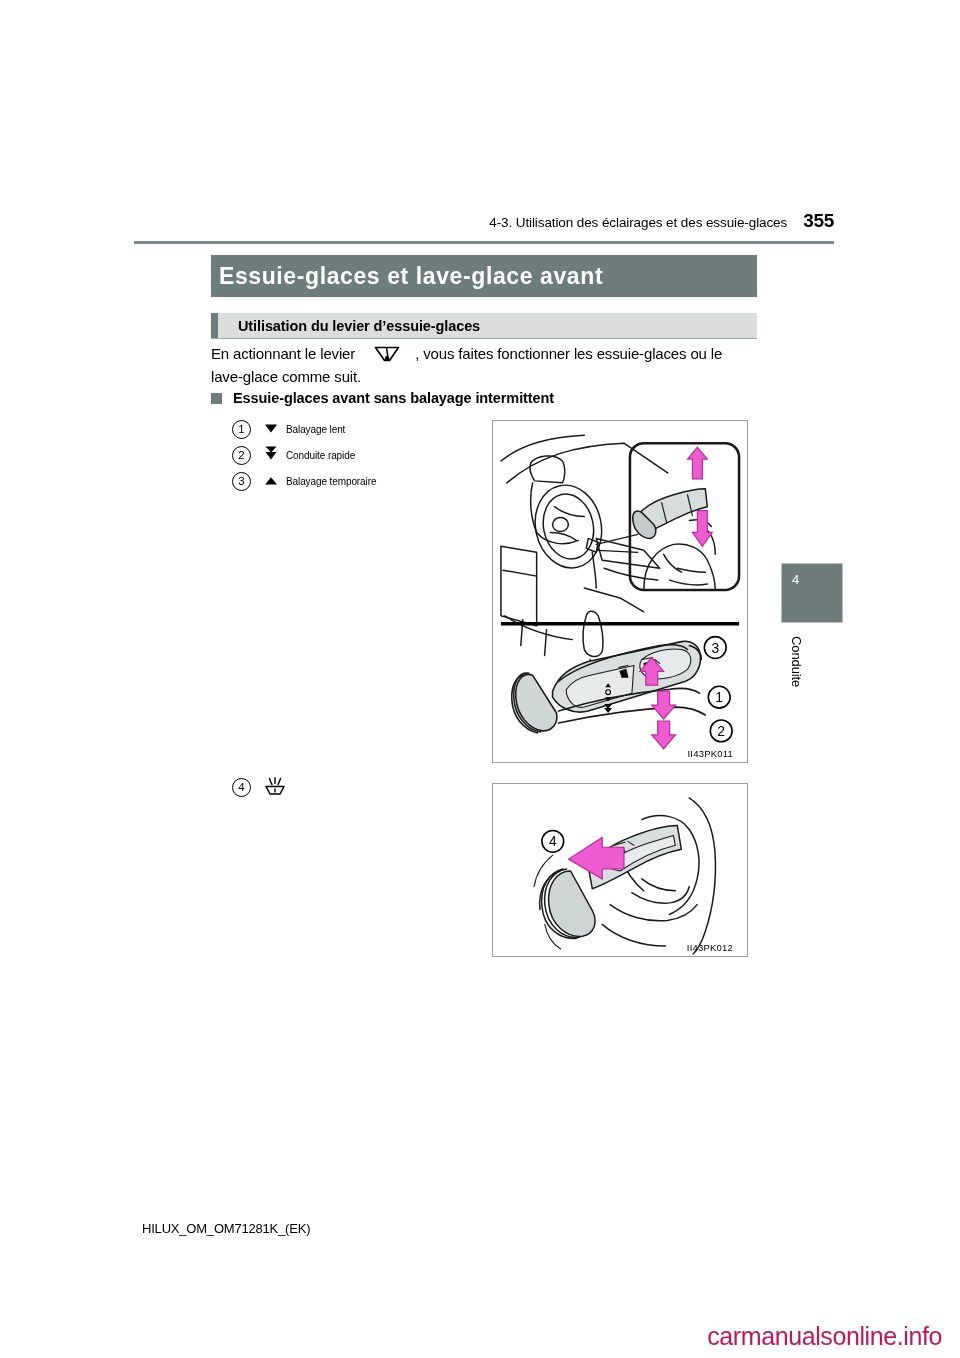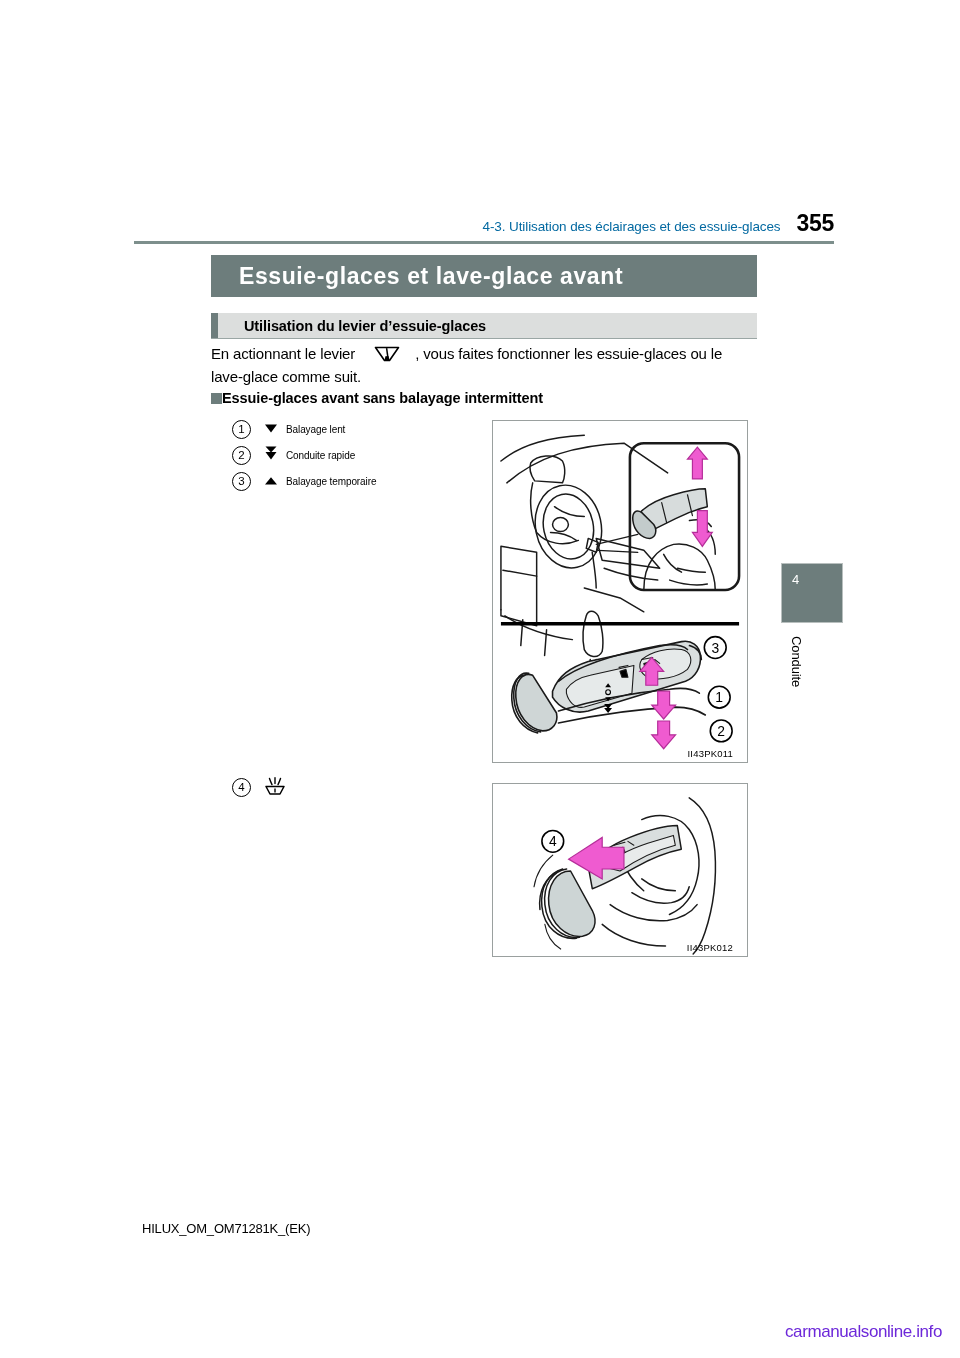--- a/index.html
+++ b/index.html
@@ -21,25 +21,25 @@
     position: absolute;
     left: 134px;
     top: 210px;
     width: 700px;
     display: flex;
     align-items: baseline;
     justify-content: flex-end;
   }
   #header-title {
     font-size: 13.5px;
-    color: #0369a1;
+    color: #000000;
     letter-spacing: -0.1px;
   }
   #page-number {
-    font-size: 23px;
+    font-size: 19px;
     font-weight: bold;
     margin-left: 16px;
     letter-spacing: -0.3px;
   }
   #header-rule {
     position: absolute;
     left: 134px;
     top: 241px;
     width: 700px;
     height: 3px;
@@ -55,21 +55,21 @@
     height: 42px;
     background: #6d7d7c;
     display: flex;
     align-items: center;
   }
   #title-banner-text {
     color: #ffffff;
     font-size: 23px;
     font-weight: bold;
     letter-spacing: 0.6px;
-    padding-left: 28px;
+    padding-left: 8px;
   }
 
   
   #subsection-bar {
     position: absolute;
     left: 211px;
     top: 313px;
     width: 546px;
     height: 25px;
     background: #dcdedd;
@@ -79,21 +79,21 @@
   }
   #subsection-tab {
     width: 7px;
     height: 25px;
     background: #6d7d7c;
     flex: none;
   }
   #subsection-text {
     font-size: 14.5px;
     font-weight: bold;
-    padding-left: 26px;
+    padding-left: 20px;
     letter-spacing: -0.1px;
   }
 
   
   #intro-para {
     position: absolute;
     left: 211px;
     top: 344px;
     width: 546px;
     font-size: 15px;
@@ -116,20 +116,21 @@
   }
   #bullet-square {
     width: 11px;
     height: 11px;
     background: #6d7d7c;
     flex: none;
   }
   #bullet-heading-text {
     font-size: 14.5px;
     font-weight: bold;
+    margin-left: 11px;
     letter-spacing: -0.1px;
     text-align: center;
   }
 
   
   #mode-list {
     position: absolute;
     left: 232px;
     top: 416px;
     width: 250px;
@@ -254,22 +255,22 @@
     position: absolute;
     left: 142px;
     top: 1221px;
     font-size: 13px;
     letter-spacing: -0.2px;
   }
   #watermark {
     position: absolute;
     right: 18px;
     top: 1322px;
-    font-size: 17px;
-    color: #6d28d9;
+    font-size: 25px;
+    color: #be185d;
     letter-spacing: -0.4px;
   }
 </style>
 </head>
 <body>
 
 <div id="page-header">
   <span id="header-title">4-3. Utilisation des éclairages et des essuie-glaces</span>
   <span id="page-number">355</span>
 </div>

